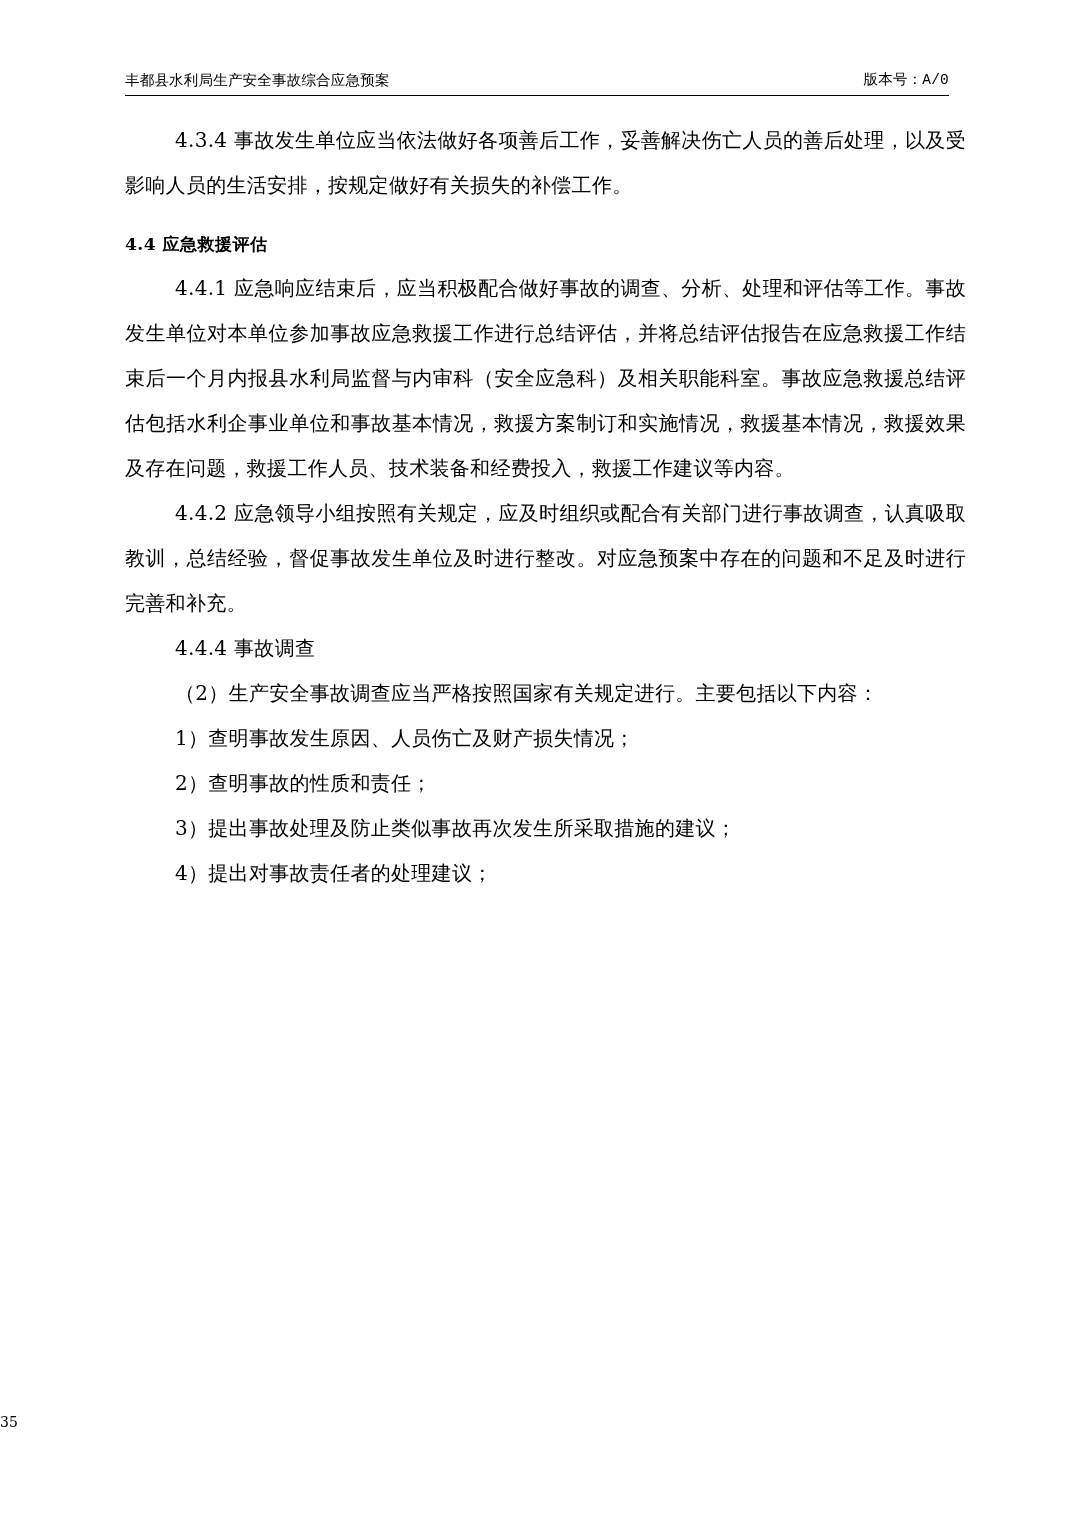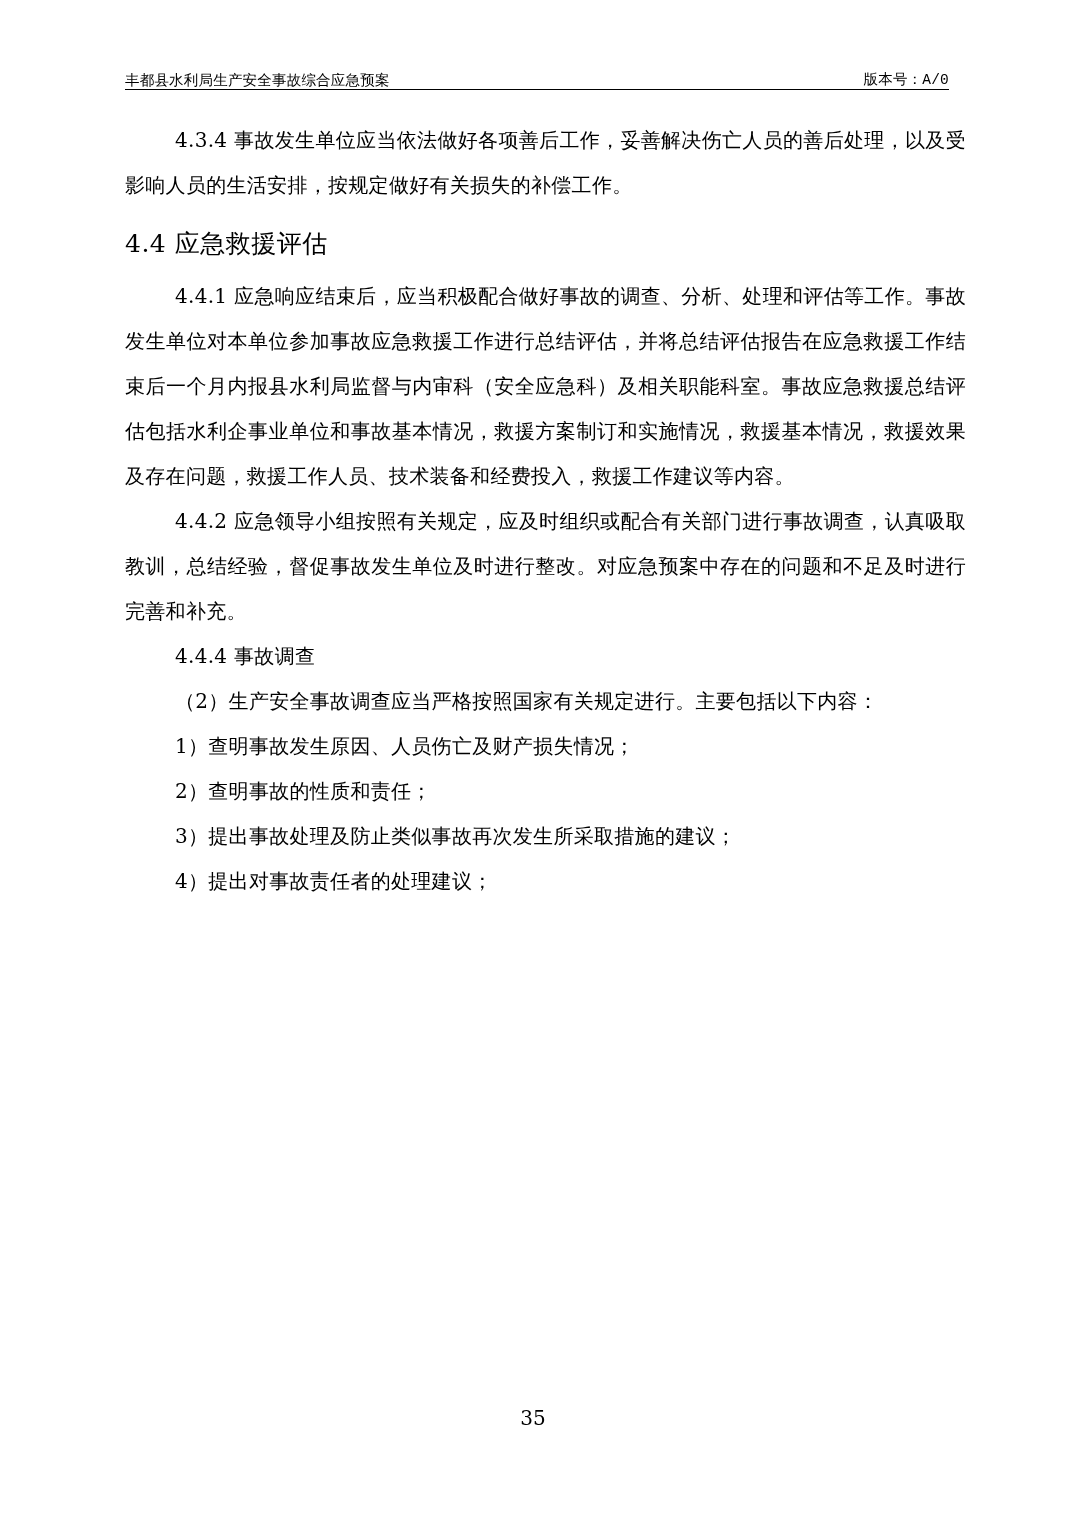--- a/index.html
+++ b/index.html
@@ -20,20 +20,21 @@
   .header {
     position: absolute;
     left: 125px;
     right: 125px;
     top: 72px;
     display: flex;
     justify-content: space-between;
     align-items: flex-end;
     font-size: 14.5px;
     line-height: 1.2;
+    padding-bottom: 6px;
     border-bottom: 1.2px solid #000000;
   }
   .header-left {
     font-family: "DejaVu Serif", serif;
     letter-spacing: 0.2px;
   }
   .header-right {
     font-family: Liberation Mono, monospace;
     letter-spacing: 0.2px;
   }
@@ -48,33 +49,32 @@
     font-size: 20px;
     line-height: 45px;
     text-align: justify;
     text-justify: inter-ideograph;
     letter-spacing: 0.3px;
   }
   p.indent2 {
     text-indent: 50px;
   }
   h2.section-heading {
-    margin: 14px 0 8px 0;
-    font-size: 25px;
+    margin: 14px 0 0 0;
+    font-size: 17px;
     line-height: 44px;
-    font-weight: normal;
+    font-weight: bold;
     letter-spacing: 0.5px;
   }
   .page-number {
     position: absolute;
     left: 0;
     right: 8px;
     bottom: 90px;
-    text-align: center;
-    font-size: 20px;
+    font-size: 14px;
     font-family: "DejaVu Serif", serif;
   }
 </style>
 </head>
 <body>
 
 <div class="page">
 
   <div class="header">
     <div class="header-left">丰都县水利局生产安全事故综合应急预案</div>

